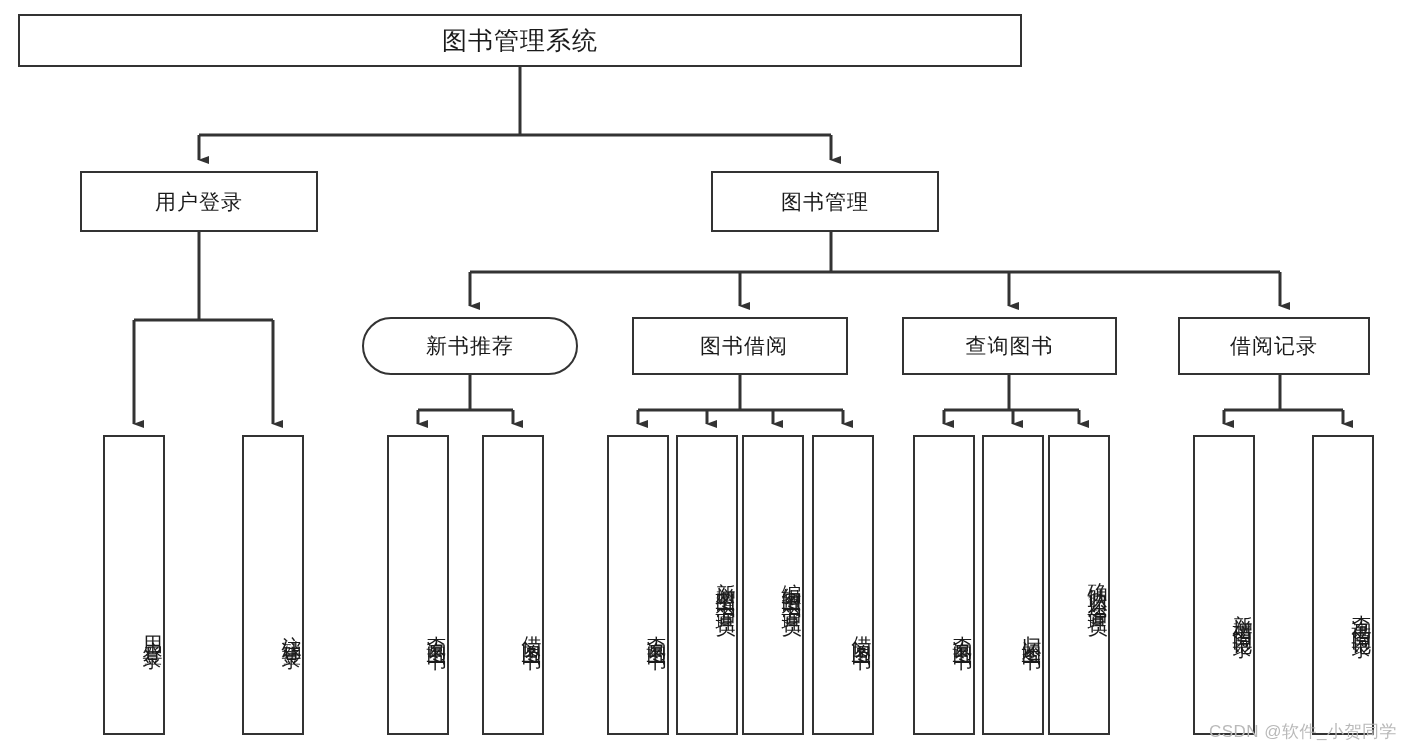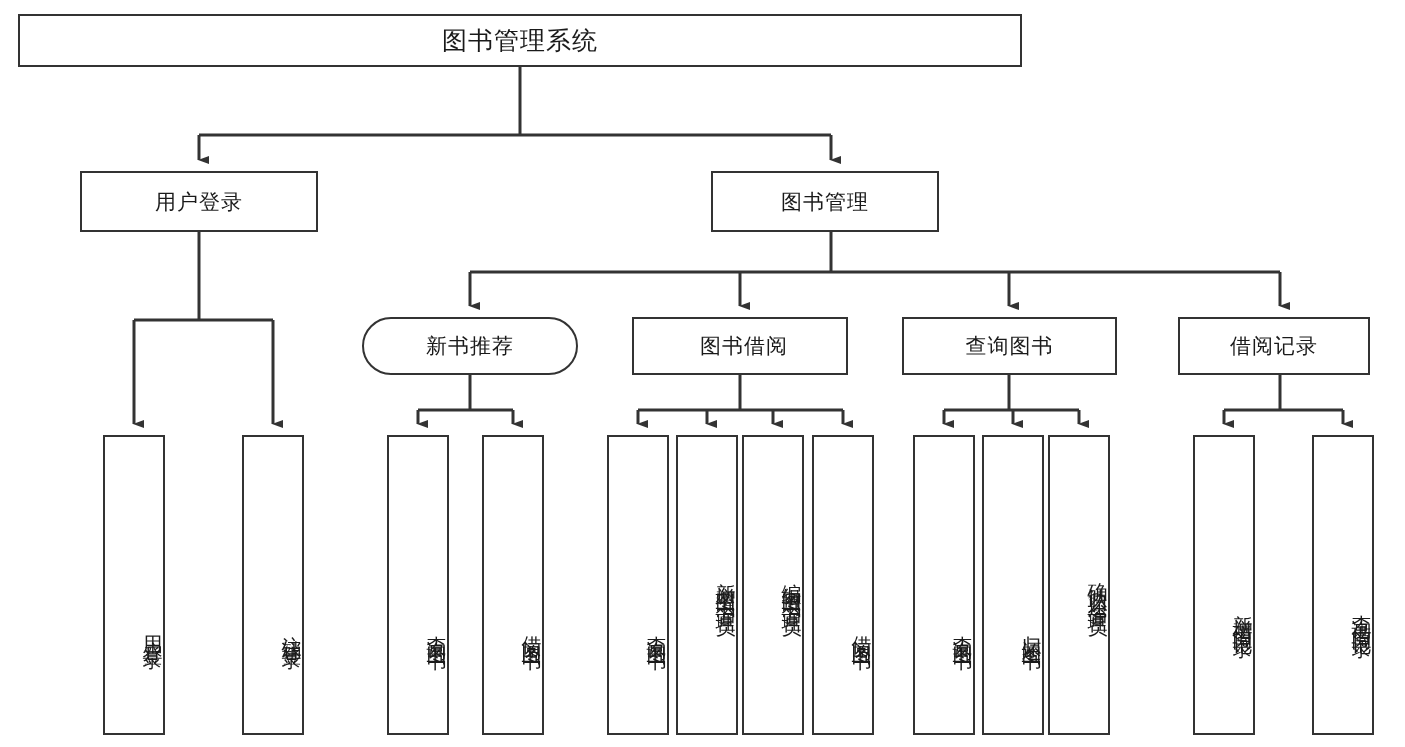--- a/index.html
+++ b/index.html
@@ -180,14 +180,15 @@
   <div class="node node-v" style="left:1048px; top:435px; width:62px; height:300px; padding-top:8px;">
     <span>确认归还（管理员）</span>
   </div>
   <div class="node node-v" style="left:1193px; top:435px; width:62px; height:300px; padding-top:58px;">
     <span>新增借阅记录</span>
   </div>
   <div class="node node-v" style="left:1312px; top:435px; width:62px; height:300px; padding-top:58px;">
     <span>查询借阅记录</span>
   </div>
 
+  <div class="watermark">CSDN @软件_小贺同学</div>
 
 </div>
 
 </body></html>

